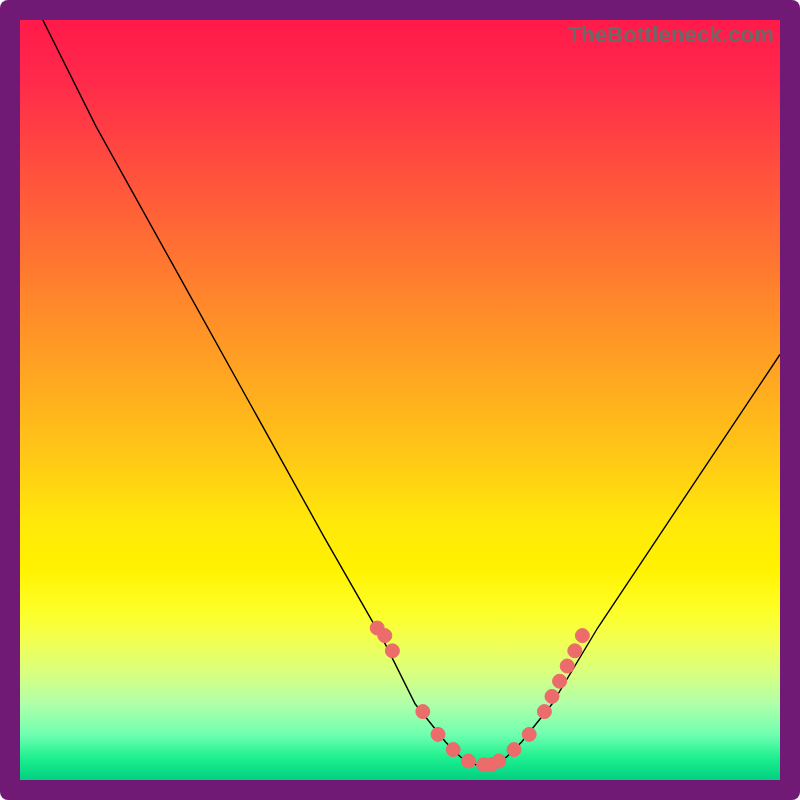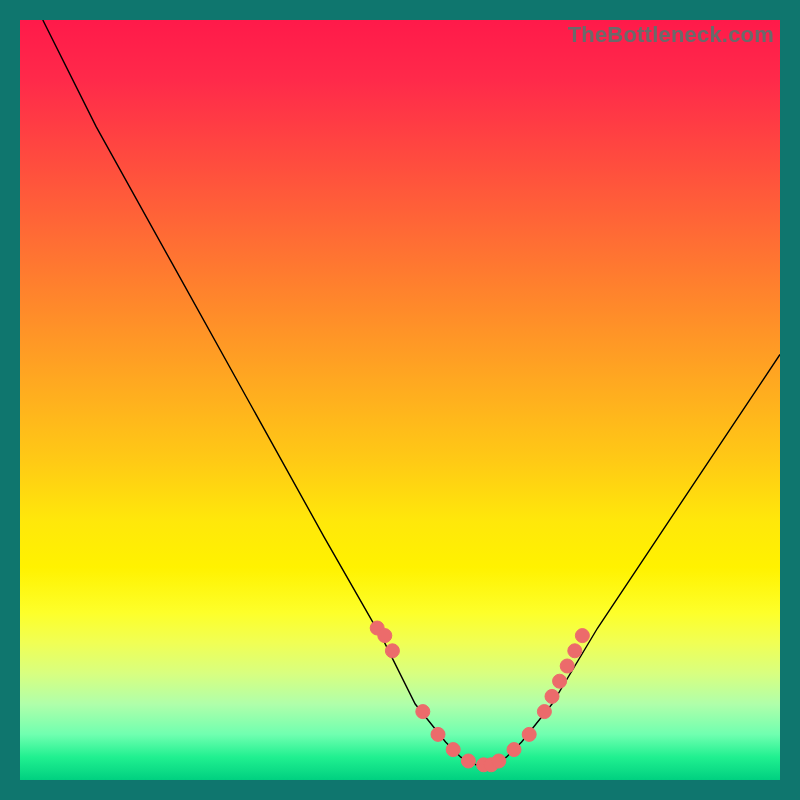--- a/index.html
+++ b/index.html
@@ -1,21 +1,22 @@
 <!DOCTYPE html>
 <html><head>
 <meta charset="utf-8">
 <style>
   * { margin: 0; padding: 0; box-sizing: border-box; }
   html, body { width: 800px; height: 800px; overflow: hidden; }
   .chart-container {
     width: 800px;
     height: 800px;
     position: relative;
-    background: #0f766e;
+    background: #701a75;
+    border-radius: 8px;
   }
   .plot-area {
     position: absolute;
     left: 20px;
     top: 20px;
     width: 760px;
     height: 760px;
     background: linear-gradient(to bottom,
       #ff1a4a 0%,
       #ff2a4a 8%,

